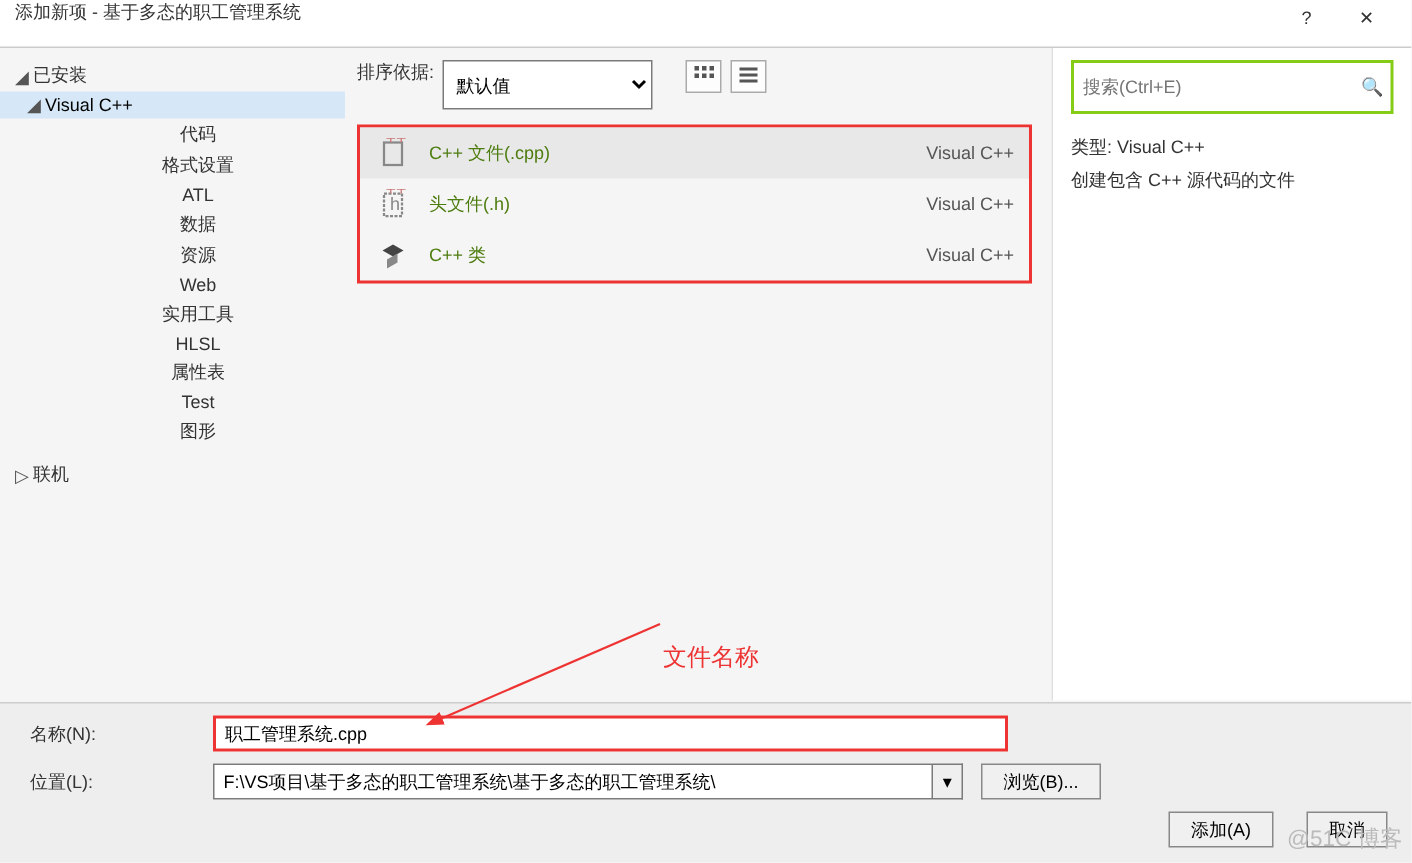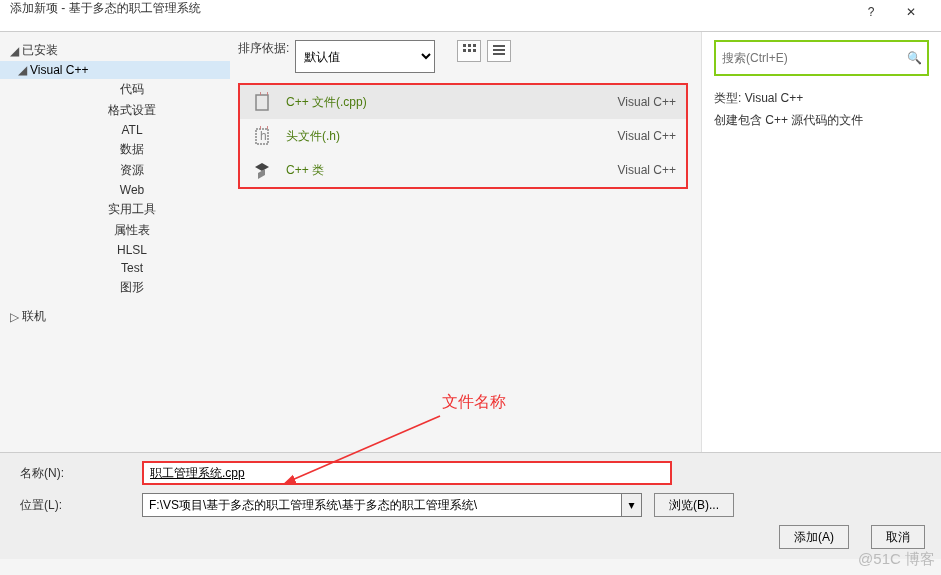--- a/index.html
+++ b/index.html
@@ -24,24 +24,24 @@
 .list-row { display: flex; align-items: center; height: 34px; padding: 0 10px; cursor: pointer; }
 .list-row.selected { background: #e8e8e8; }
 .list-row .icon { width: 24px; height: 24px; margin-right: 12px; display:flex; align-items:center; justify-content:center; }
 .list-row .name { flex: 1; color: #4d7c0f; }
 .list-row .cat { color: #555; }
 .sidepanel { width: 240px; padding: 8px 12px; background: #fff; border-left: 1px solid #e0e0e0; }
 .search { display: flex; align-items: center; border: 2px solid #84cc16; height: 36px; background: #fff; margin-bottom: 12px; }
 .search input { flex: 1; border: none; outline: none; padding: 0 6px; color: #888; background: transparent; }
 .search .mag { width: 24px; text-align: center; color: #666; cursor: pointer; }
 .sideinfo { color: #333; line-height: 1.8; }
-.bottom { position: absolute; left: 0; right: 0; bottom: 16px; background: #eee; border-top: 1px solid #ccc; padding: 8px 12px 10px; }
+.bottom { position: absolute; left: 0; right: 0; bottom: 0; background: #eee; border-top: 1px solid #ccc; padding: 8px 12px 10px; }
 .form-row { display: flex; align-items: center; margin-bottom: 8px; }
 .form-row label { width: 130px; color: #333; padding-left: 8px; }
-.form-row input.name-input { width: 530px; height: 24px; border: 2px solid #e33; padding: 0 6px; background: #fff; outline: none; text-decoration: underline; }
+.form-row input.name-input { width: 530px; height: 24px; border: 2px solid #e33; padding: 0 6px; background: #fff; outline: none; }
 .form-row input.loc-input { flex: 1; max-width: 500px; height: 24px; border: 1px solid #7a7a7a; padding: 0 6px; background: #fff; }
 .loc-wrap { flex: 1; display: flex; align-items: center; gap: 12px; max-width: 792px; }
 .loc-dd { width: 20px; height: 24px; border: 1px solid #7a7a7a; border-left: none; background: #efefef; text-align: center; line-height: 22px; cursor: pointer; }
 .btn-std { height: 24px; padding: 0 14px; border: 1px solid #888; background: #f0f0f0; cursor: pointer; }
 .footer-btns { display: flex; justify-content: flex-end; gap: 22px; padding-right: 4px; }
 .watermark { position: absolute; right: 6px; bottom: 6px; color: #bbb; font-size: 15px; pointer-events: none; }
 .annotation { position: absolute; color: #e33; font-size: 16px; pointer-events: none; }
 .arrow-svg { position: absolute; pointer-events: none; }
 </style>
 </head>
@@ -64,22 +64,22 @@
       <span>Visual C++</span>
     </div>
     <div id="tree-items">
         <div class="tree-l2">代码</div>
         <div class="tree-l2">格式设置</div>
         <div class="tree-l2">ATL</div>
         <div class="tree-l2">数据</div>
         <div class="tree-l2">资源</div>
         <div class="tree-l2">Web</div>
         <div class="tree-l2">实用工具</div>
+        <div class="tree-l2">HLSL</div>
         <div class="tree-l2">属性表</div>
-        <div class="tree-l2">HLSL</div>
         <div class="tree-l2">Test</div>
         <div class="tree-l2">图形</div>
       </div>
     <div class="tree-top" style="margin-top:8px;">
       <span class="tree-caret">▷</span>
       <span>联机</span>
     </div>
   </div>
 
   <div class="center">
@@ -166,21 +166,21 @@
       </div>
       <button class="btn-std">浏览(B)...</button>
     </div>
   </div>
   <div class="footer-btns">
     <button class="btn-std">添加(A)</button>
     <button class="btn-std">取消</button>
   </div>
 </div>
 
-<div class="annotation" style="left:442px; top:392px;">文件名称</div>
+<div class="annotation" style="left:442px; top:428px;">文件名称</div>
 <svg class="arrow-svg" style="left:280px; top:410px;" width="170" height="85">
   <defs>
       <marker id="ah" markerWidth="10" markerHeight="10" refX="2" refY="3" orient="auto">
         <path d="M0,0 L0,6 L8,3 z" fill="#e33"></path>
       </marker>
     </defs>
   <line x1="160" y1="6" x2="12" y2="70" stroke="#e33" stroke-width="1.5" marker-end="url(#ah)"></line>
 </svg>
 
 <div class="watermark">@51C 博客</div>

